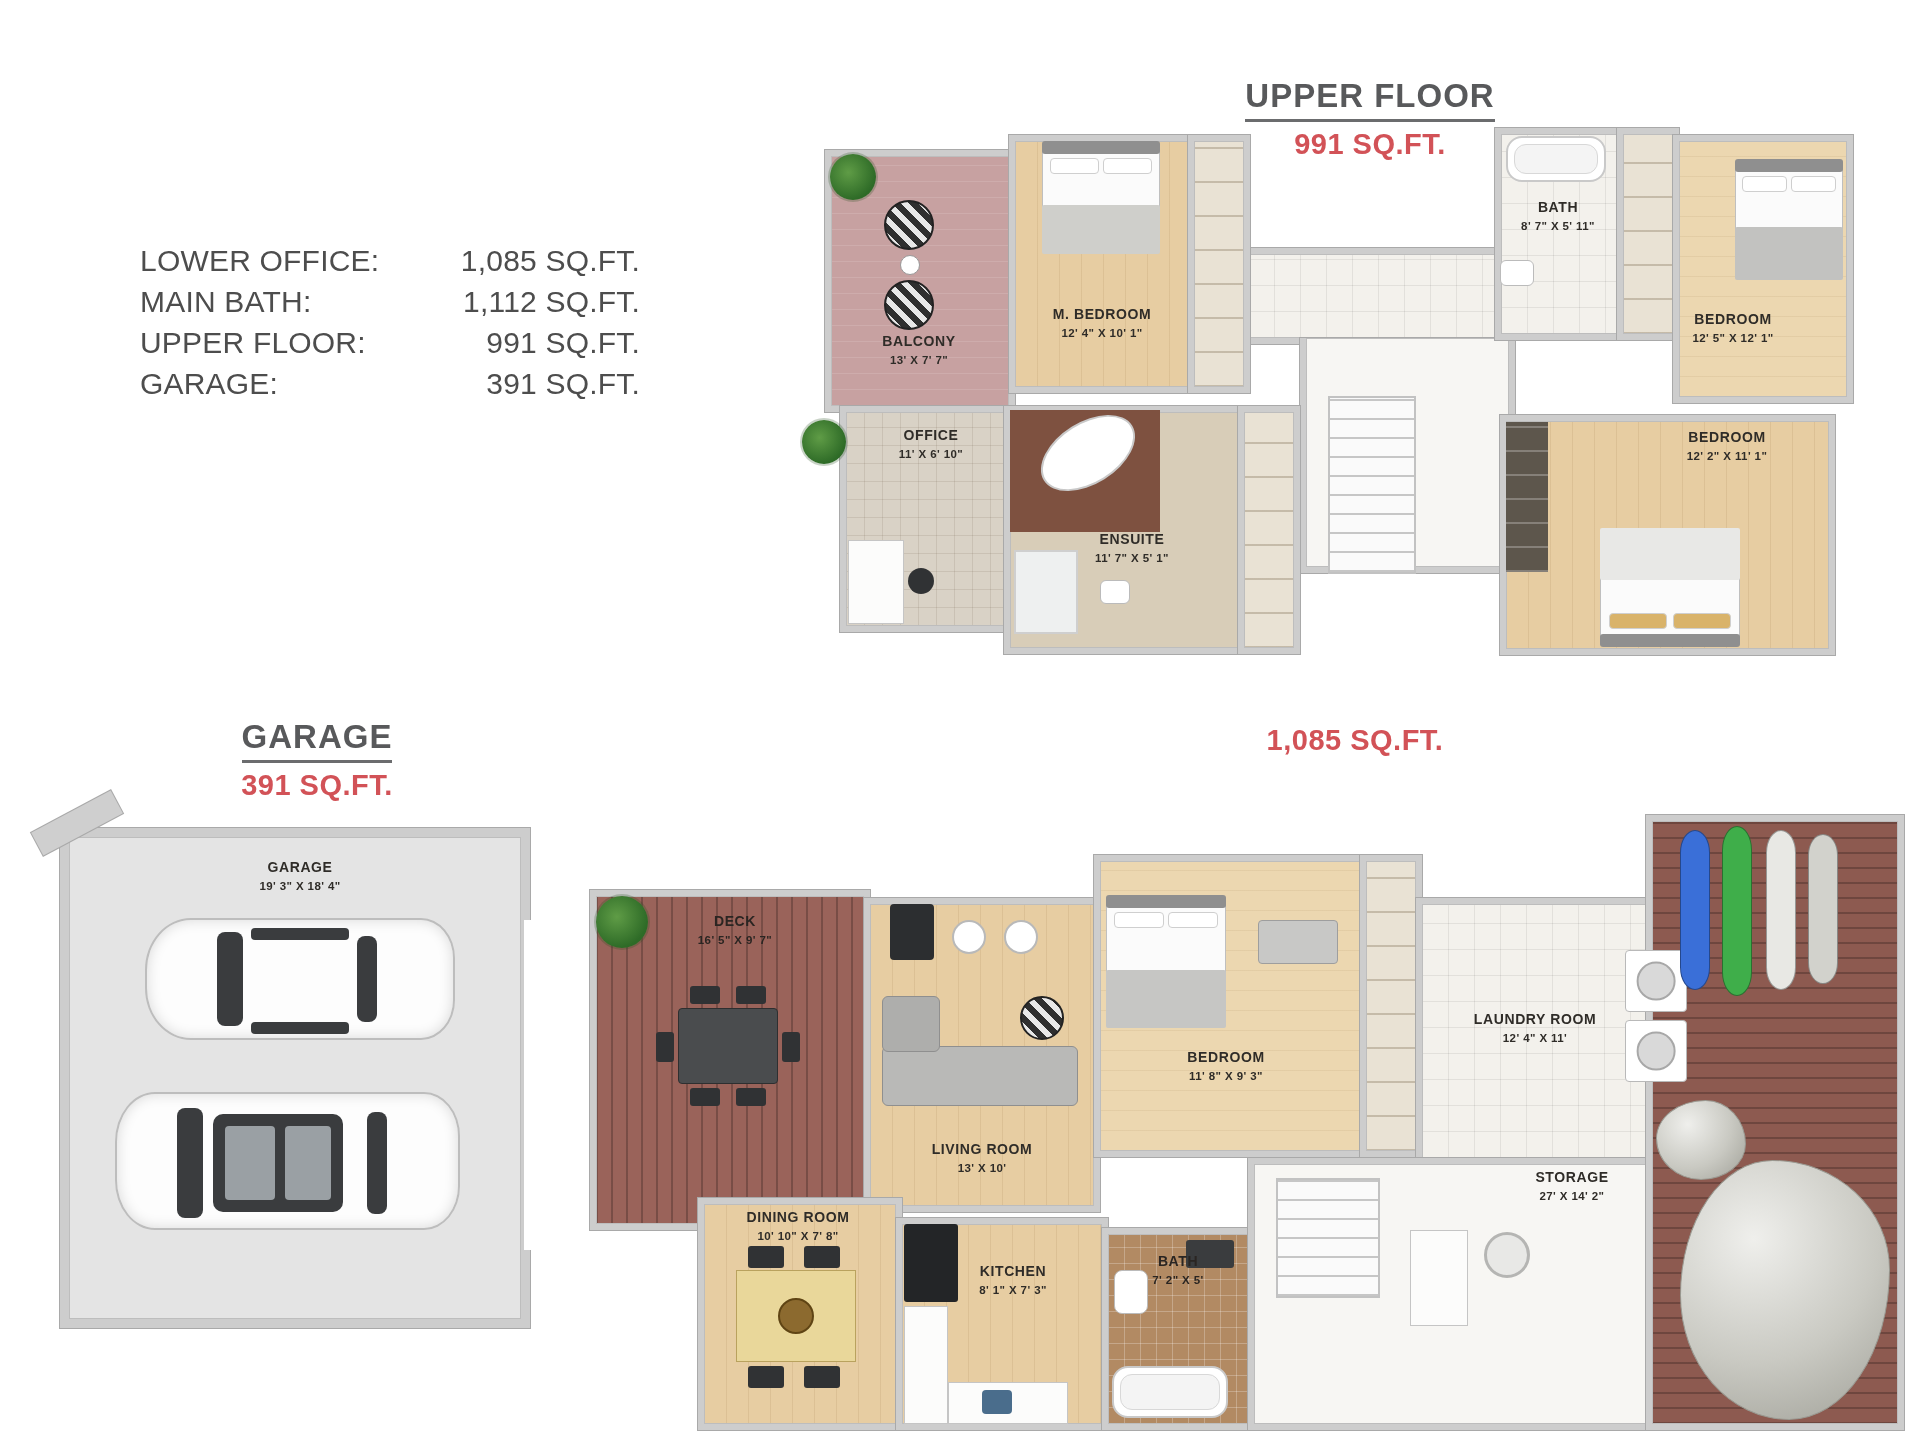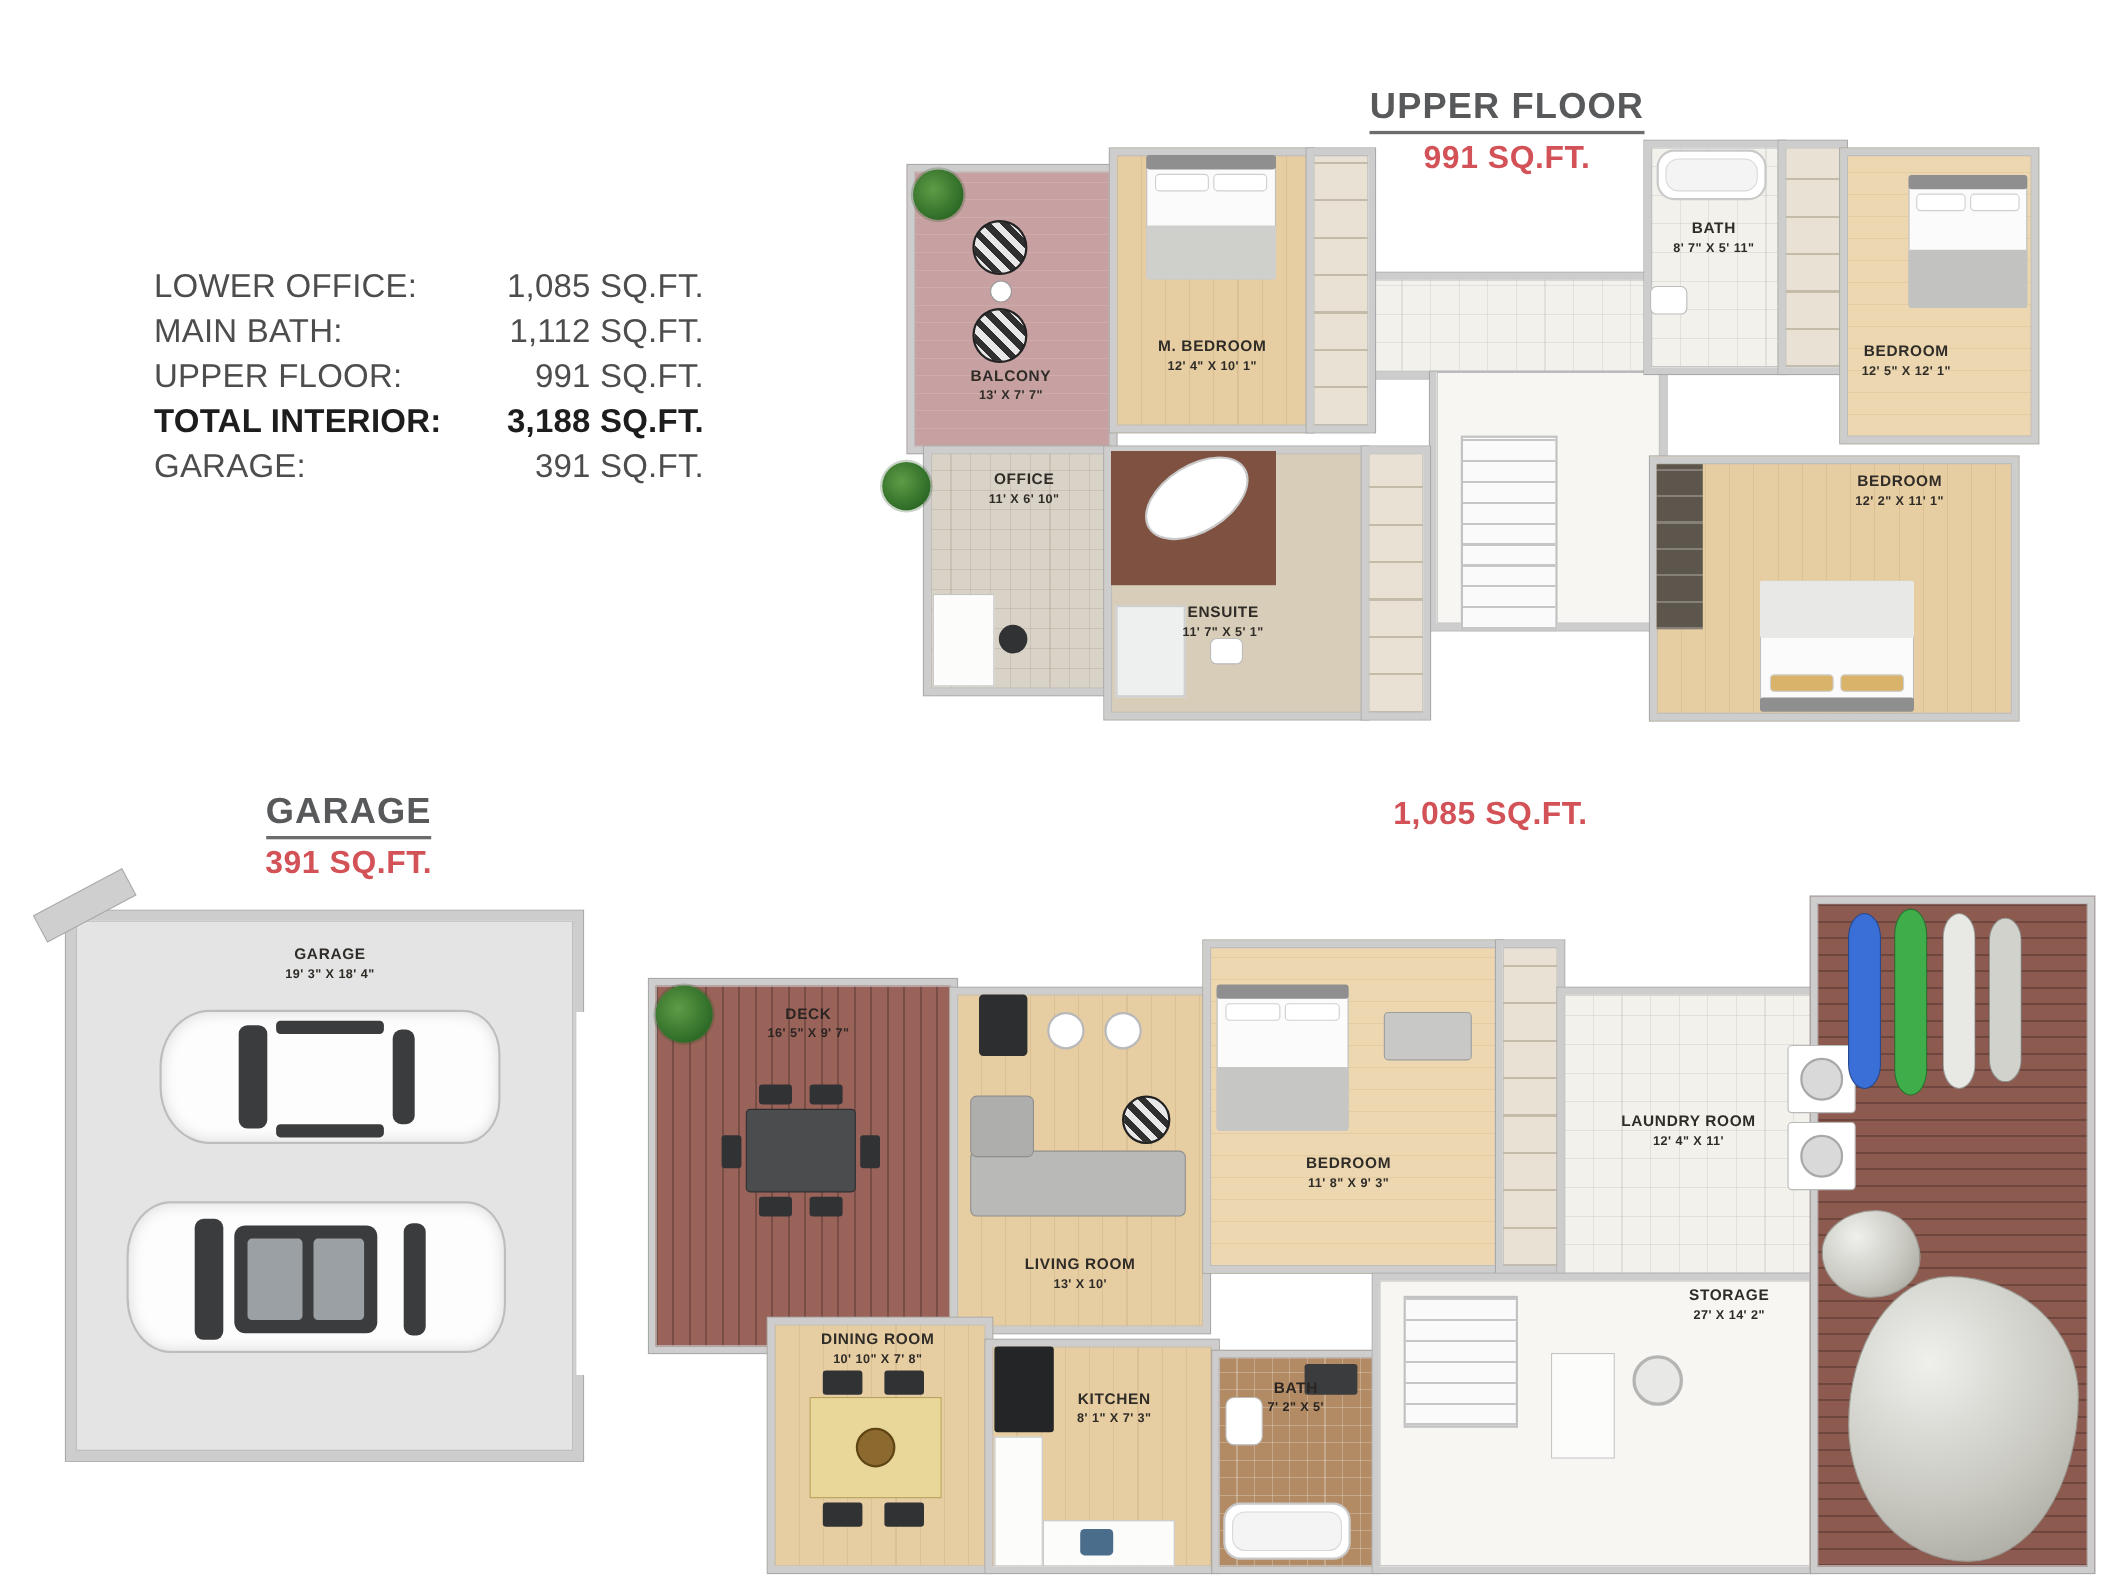--- a/index.html
+++ b/index.html
@@ -77,24 +77,20 @@
     <span class="stats-value">1,085 SQ.FT.</span>
   </div>
   <div class="stats-row">
     <span class="stats-label">MAIN BATH:</span>
     <span class="stats-value">1,112 SQ.FT.</span>
   </div>
   <div class="stats-row">
     <span class="stats-label">UPPER FLOOR:</span>
     <span class="stats-value">991 SQ.FT.</span>
   </div>
-  <div class="stats-row bold">
-    <span class="stats-label">TOTAL INTERIOR:</span>
-    <span class="stats-value">3,188 SQ.FT.</span>
-  </div>
   <div class="stats-row">
     <span class="stats-label">GARAGE:</span>
     <span class="stats-value">391 SQ.FT.</span>
   </div>
 </div>
 
 <div class="section-title" style="left:1220px; top:44px; width:300px;margin-top:33px;">
   <div class="t">UPPER FLOOR</div>
   <div class="a">991 SQ.FT.</div>
 </div>
@@ -177,21 +173,21 @@
     <div class="rl-dims">8' 7" X 5' 11"</div>
   </div>
   <div class="room-label" style="left:858px; top:200px; width:150px;">
     <div class="rl-name">BEDROOM</div>
     <div class="rl-dims">12' 5" X 12' 1"</div>
   </div>
   <div class="room-label" style="left:66px; top:316px; width:130px;">
     <div class="rl-name">OFFICE</div>
     <div class="rl-dims">11' X 6' 10"</div>
   </div>
-  <div class="room-label" style="left:242px; top:420px; width:140px;margin-top:17px;">
+  <div class="room-label" style="left:262px; top:420px; width:140px;">
     <div class="rl-name">ENSUITE</div>
     <div class="rl-dims">11' 7" X 5' 1"</div>
   </div>
   <div class="room-label" style="left:852px; top:318px; width:150px;">
     <div class="rl-name">BEDROOM</div>
     <div class="rl-dims">12' 2" X 11' 1"</div>
   </div>
 </div>
 
 <div class="plan" style="left:40px; top:800px; width:540px; height:560px;">

